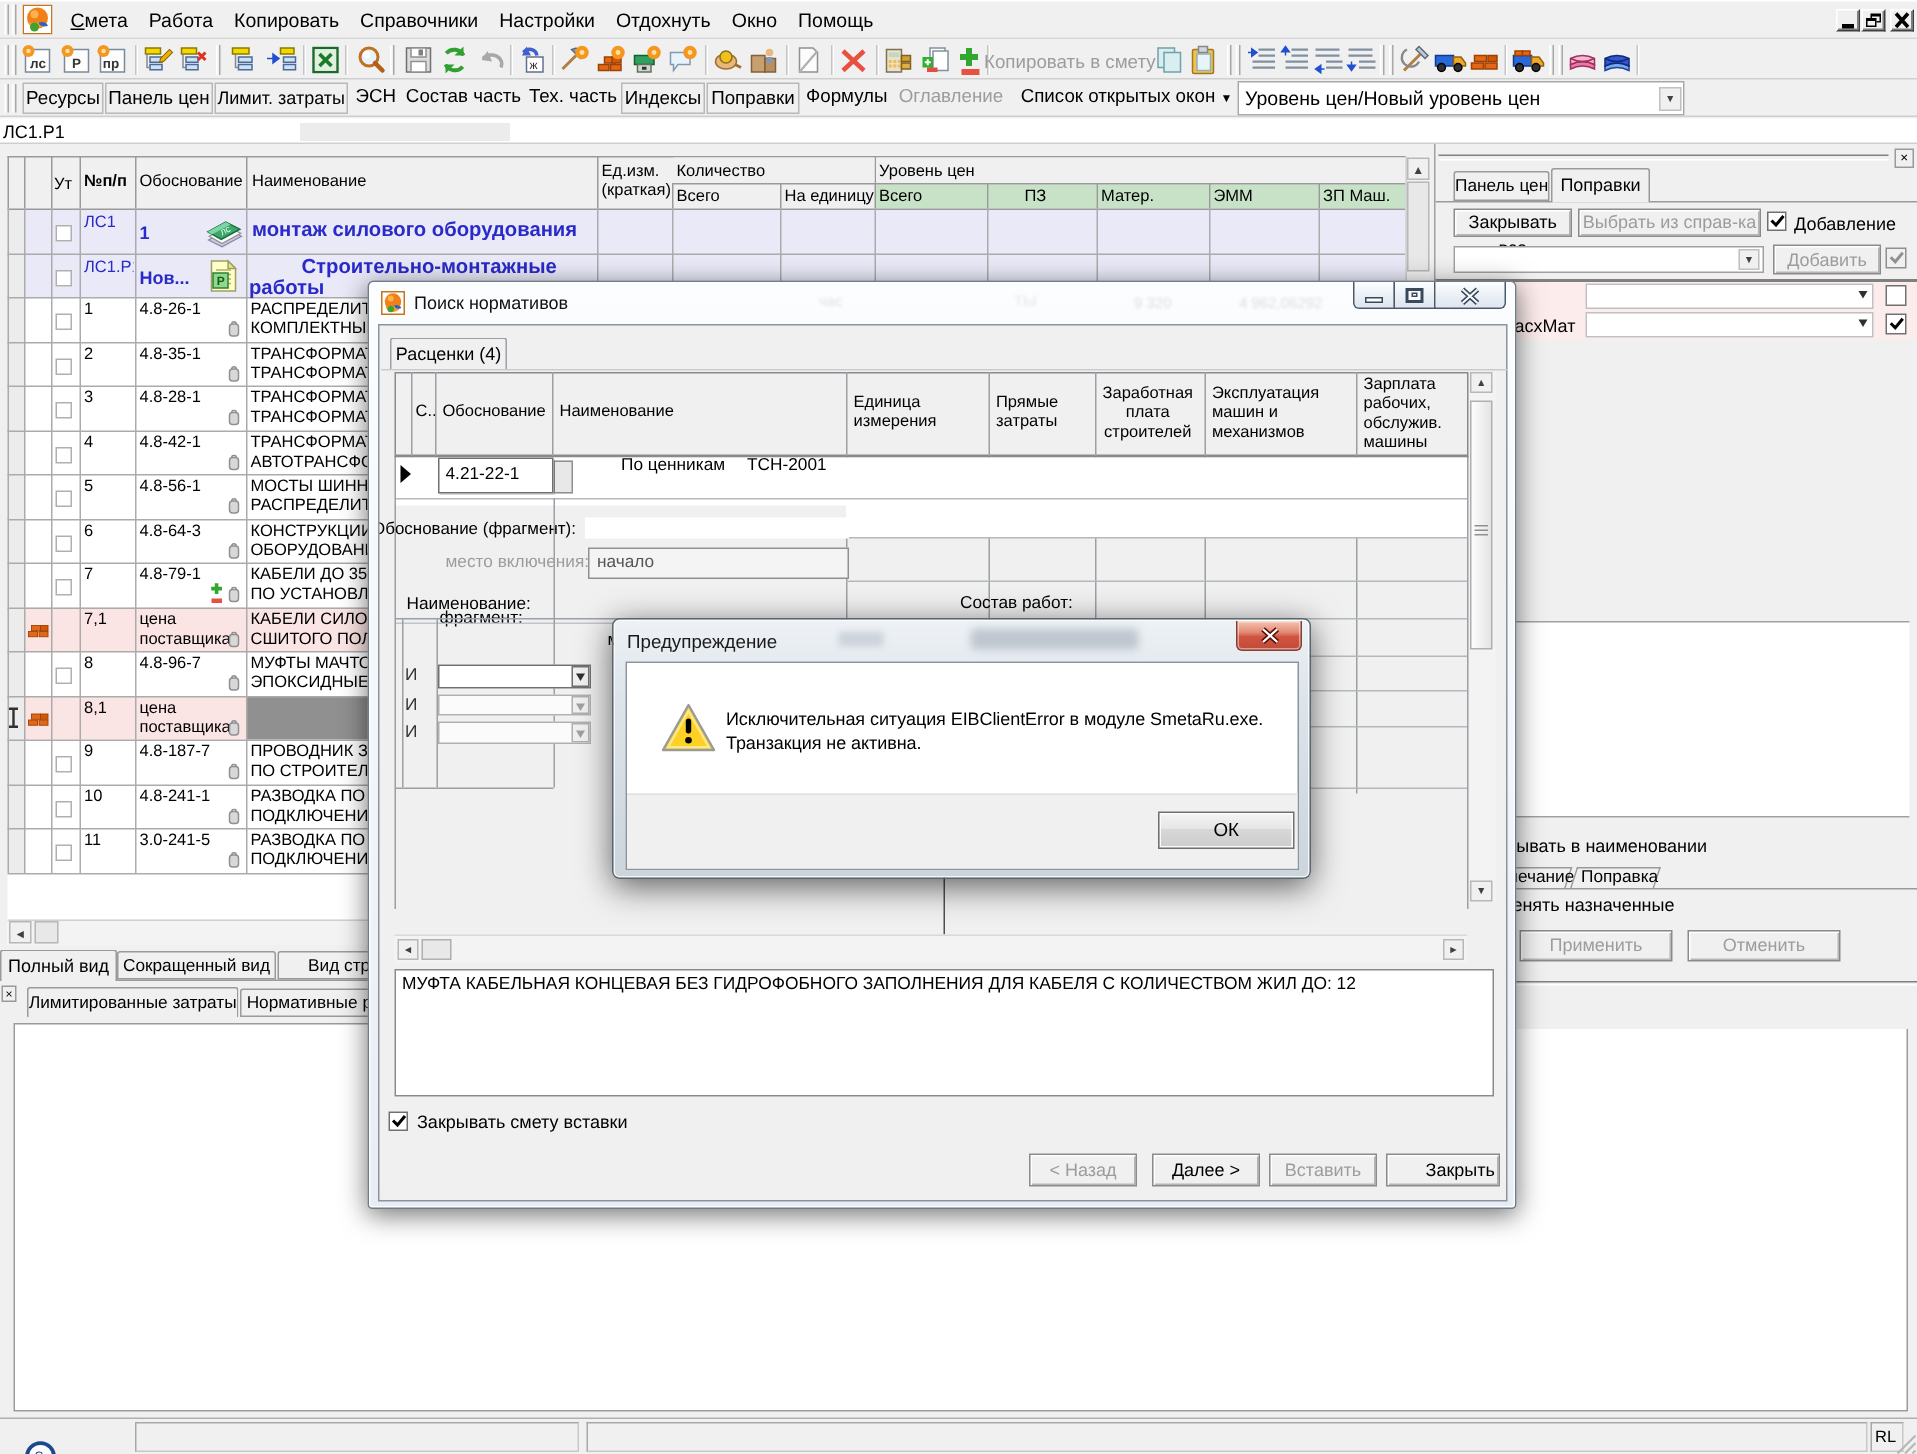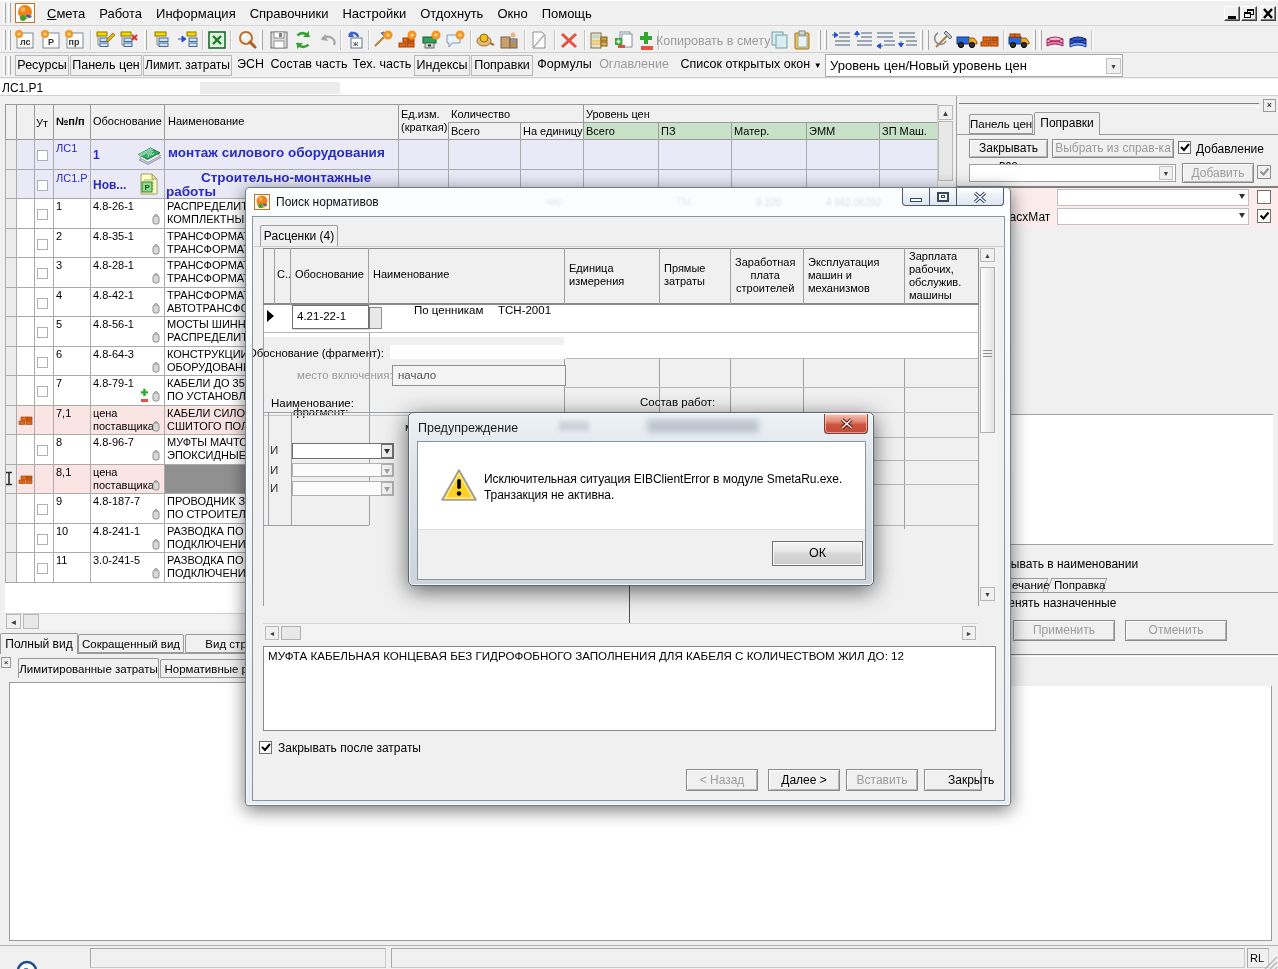--- a/index.html
+++ b/index.html
@@ -21,21 +21,21 @@
 <svg width="20" height="20" viewBox="0 0 20 20">
         <rect x="0.5" y="0.5" width="19" height="19" fill="#fff" stroke="#c8741e"></rect>
         <circle cx="10" cy="9" r="7" fill="#f08018"></circle>
         <circle cx="8" cy="6.5" r="2.6" fill="#ffb050"></circle>
         <path d="M3.5 12 a7 5 0 0 0 13 0 z" fill="#f0a030"></path>
         <circle cx="8" cy="15" r="3" fill="#40a030"></circle>
         <path d="M11 13 a4 3 0 0 0 6 1 a5 4 0 0 0 -6 -2z" fill="#3060c0"></path>
       </svg>
 </div>
 <div class="abs t13" id="menu" style="left:40px;top:6px;height:16px;white-space:nowrap;">
-<span style="margin:0 7px;"><u>С</u>мета</span><span style="margin:0 7px;">Работа</span><span style="margin:0 7px;">Информация</span><span style="margin:0 7px;">Справочники</span><span style="margin:0 7px;">Настройки</span><span style="margin:0 7px;">Отдохнуть</span><span style="margin:0 7px;">Окно</span><span style="margin:0 7px;">Помощь</span>
+<span style="margin:0 7px;"><u>С</u>мета</span><span style="margin:0 7px;">Работа</span><span style="margin:0 7px;">Копировать</span><span style="margin:0 7px;">Справочники</span><span style="margin:0 7px;">Настройки</span><span style="margin:0 7px;">Отдохнуть</span><span style="margin:0 7px;">Окно</span><span style="margin:0 7px;">Помощь</span>
 </div>
 
 <div class="abs" id="winbtns" style="left:1224px;top:6px;width:52px;height:15px;">
  <div class="abs" style="left:0;top:0;width:16px;height:15px;background:#f0f0f0;border:1px solid #404040;border-top-color:#fff;border-left-color:#fff;box-shadow:inset -1px -1px 0 #808080;">
         <div class="abs" style="left:3px;top:9px;width:8px;height:3px;background:#000;"></div>
       </div>
  <div class="abs" style="left:17px;top:0;width:16px;height:15px;background:#f0f0f0;border:1px solid #404040;border-top-color:#fff;border-left-color:#fff;box-shadow:inset -1px -1px 0 #808080;">
    <div class="abs" style="left:5px;top:2px;width:7px;height:6px;border:1px solid #000;border-top-width:2px;background:#f0f0f0;"></div>
    <div class="abs" style="left:2px;top:5px;width:7px;height:6px;border:1px solid #000;border-top-width:2px;background:#f0f0f0;"></div>
  </div>
@@ -406,21 +406,21 @@
 <div class="abs clip" style="left:56px;top:19px;font-size:11px;"><b>№п/п</b></div>
 <div class="abs clip" style="left:93px;top:19px;font-size:11px;">Обоснование</div>
 <div class="abs clip" style="left:168px;top:19px;font-size:11px;">Наименование</div>
 <div class="abs clip" style="left:401px;top:12px;font-size:11px;">Ед.изм.</div>
 <div class="abs clip" style="left:401px;top:25px;font-size:11px;">(краткая)</div>
 <div class="abs clip" style="left:451px;top:12px;font-size:11px;">Количество</div>
 <div class="abs clip" style="left:586px;top:12px;font-size:11px;">Уровень цен</div>
 <div class="abs clip" style="left:451px;top:29px;font-size:11px;">Всего</div>
 <div class="abs clip" style="left:523px;top:29px;font-size:11px;">На единицу</div>
 <div class="abs clip" style="left:586px;top:29px;font-size:11px;">Всего</div>
-<div class="abs clip" style="left:661px;top:29px;font-size:11px;">ПЗ</div>
+<div class="abs clip" style="left:683px;top:29px;font-size:11px;">ПЗ</div>
 <div class="abs clip" style="left:734px;top:29px;font-size:11px;">Матер.</div>
 <div class="abs clip" style="left:809px;top:29px;font-size:11px;">ЭММ</div>
 <div class="abs clip" style="left:882px;top:29px;font-size:11px;">ЗП Маш.</div>
 <div class="abs" style="left:5px;top:8px;width:932px;height:1px;background:#9a9a9a;"></div>
 <div class="abs" style="left:5px;top:43px;width:932px;height:1px;background:#9a9a9a;"></div>
 <div class="abs" style="left:448px;top:26px;width:489px;height:1px;background:#9a9a9a;"></div>
 <div class="abs" style="left:5px;top:8px;width:1px;height:35px;background:#9a9a9a;"></div>
 <div class="abs" style="left:16px;top:8px;width:1px;height:35px;background:#9a9a9a;"></div>
 <div class="abs" style="left:34px;top:8px;width:1px;height:35px;background:#9a9a9a;"></div>
 <div class="abs" style="left:53px;top:8px;width:1px;height:35px;background:#9a9a9a;"></div>
@@ -867,25 +867,25 @@
 <div class="abs" style="left:17px;top:435px;width:715px;height:19px;background:#f3f3f3;border-top:1px solid #d8d8d8;"></div>
 <div class="abs" style="left:19px;top:438px;width:14px;height:14px;background:#f0f0f0;border:1px solid #b8b8b8;text-align:center;font-size:7px;line-height:13px;color:#404040;">◄</div>
 <div class="abs" style="left:35px;top:438px;width:20px;height:14px;background:#e8e8e8;border:1px solid #b0b0b0;"></div>
 <div class="abs" style="left:716px;top:438px;width:14px;height:14px;background:#f0f0f0;border:1px solid #b8b8b8;text-align:center;font-size:7px;line-height:13px;color:#404040;">►</div>
 <div class="abs" style="left:17px;top:458px;width:733px;height:85px;background:#fff;border:1px solid #8a8a8a;font-size:11.6px;padding:2px 0 0 4px;">МУФТА КАБЕЛЬНАЯ КОНЦЕВАЯ БЕЗ ГИДРОФОБНОГО ЗАПОЛНЕНИЯ ДЛЯ КАБЕЛЯ С КОЛИЧЕСТВОМ ЖИЛ ДО: 12</div>
 <div class="abs" style="left:13px;top:553px;width:13px;height:13px;background:#fff;border:1px solid #707070;">
         <svg width="11" height="11">
           <path d="M2 5 l3 3 5-6" stroke="#000" stroke-width="2" fill="none"></path>
         </svg>
       </div>
-<div class="abs" style="left:32px;top:553px;font-size:12px;">Закрывать после затраты</div>
+<div class="abs" style="left:32px;top:553px;font-size:12px;">Закрывать смету вставки</div>
 <div class="abs b3d" style="left:440px;top:581px;width:72px;height:22px;text-align:center;line-height:20px;font-size:12px;color:#9c9c9c;">&lt; Назад</div>
 <div class="abs b3d" style="left:522px;top:581px;width:72px;height:22px;text-align:center;line-height:20px;font-size:12px;color:#000;">Далее &gt;</div>
 <div class="abs b3d" style="left:600px;top:581px;width:72px;height:22px;text-align:center;line-height:20px;font-size:12px;color:#9c9c9c;">Вставить</div>
-<div class="abs b3d" style="left:678px;top:581px;width:58px;height:22px;text-align:center;line-height:20px;font-size:12px;color:#000;padding-left:23px;">Закрыть</div>
+<div class="abs b3d" style="left:678px;top:581px;width:76px;height:22px;text-align:center;line-height:20px;font-size:12px;color:#000;padding-left:23px;">Закрыть</div>
 </div>
 <div class="abs" style="left:408px;top:412px;width:466px;height:174px;z-index:60;
  border:1px solid #5a6670;border-radius:5px;
  background:linear-gradient(180deg,#eef2f6 0%,#dde4ea 30%,#ccd4dc 100%);
  box-shadow:0 5px 22px rgba(0,0,0,.6), inset 0 0 0 1px rgba(255,255,255,.75);">
 <div class="abs" style="left:238px;top:6px;width:112px;height:14px;background:#7a8694;opacity:.38;filter:blur(3px);border-radius:3px;"></div>
 <div class="abs" style="left:150px;top:8px;width:30px;height:10px;background:#8a96a4;opacity:.3;filter:blur(2px);"></div>
 <div class="abs" style="left:9px;top:8px;font-size:12.5px;color:#1a1a1a;">Предупреждение</div>
 <div class="abs" style="left:415px;top:1px;width:44px;height:20px;border:1px solid #863d34;border-top:none;border-radius:0 0 4px 4px;
  background:linear-gradient(180deg,#f6c4b4 0%,#e08a72 40%,#cf5442 55%,#c44a38 100%);box-shadow:inset 0 0 0 1px rgba(255,255,255,.45);">

